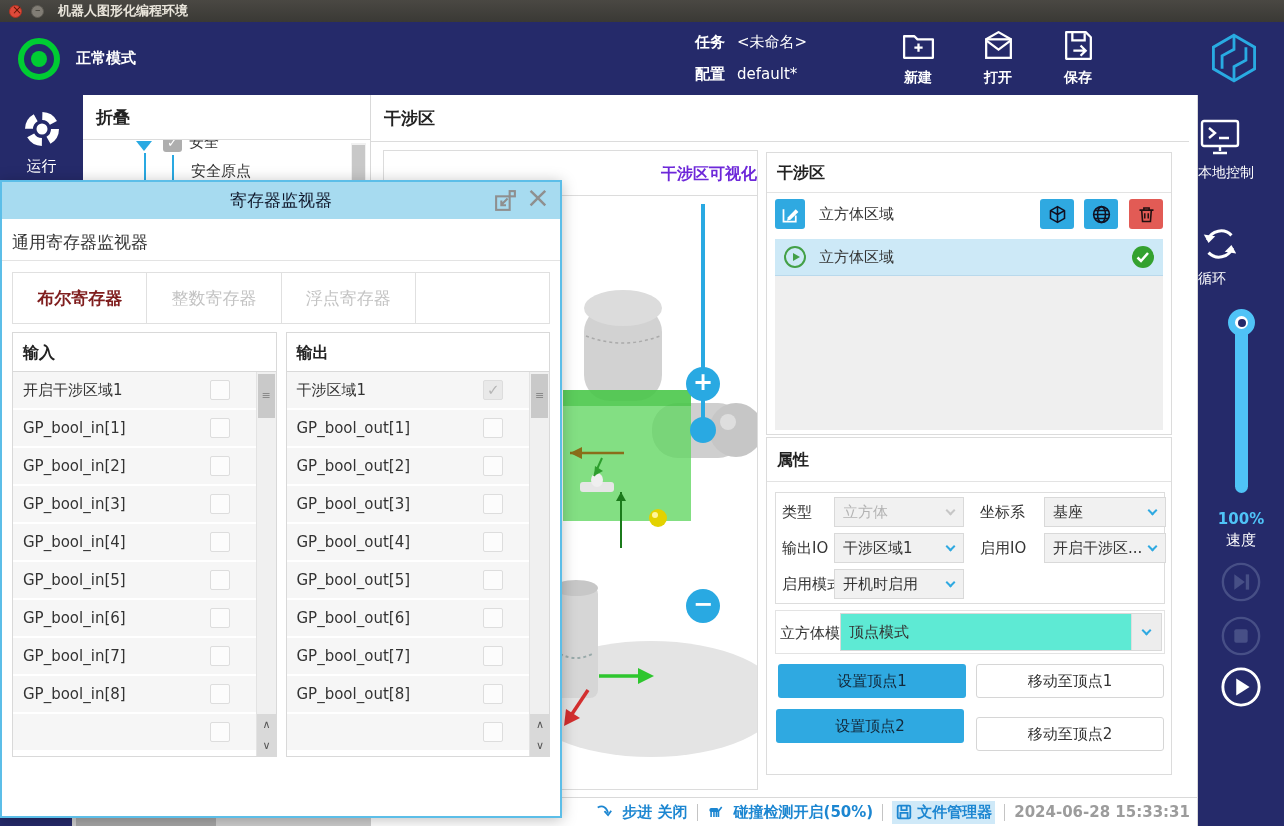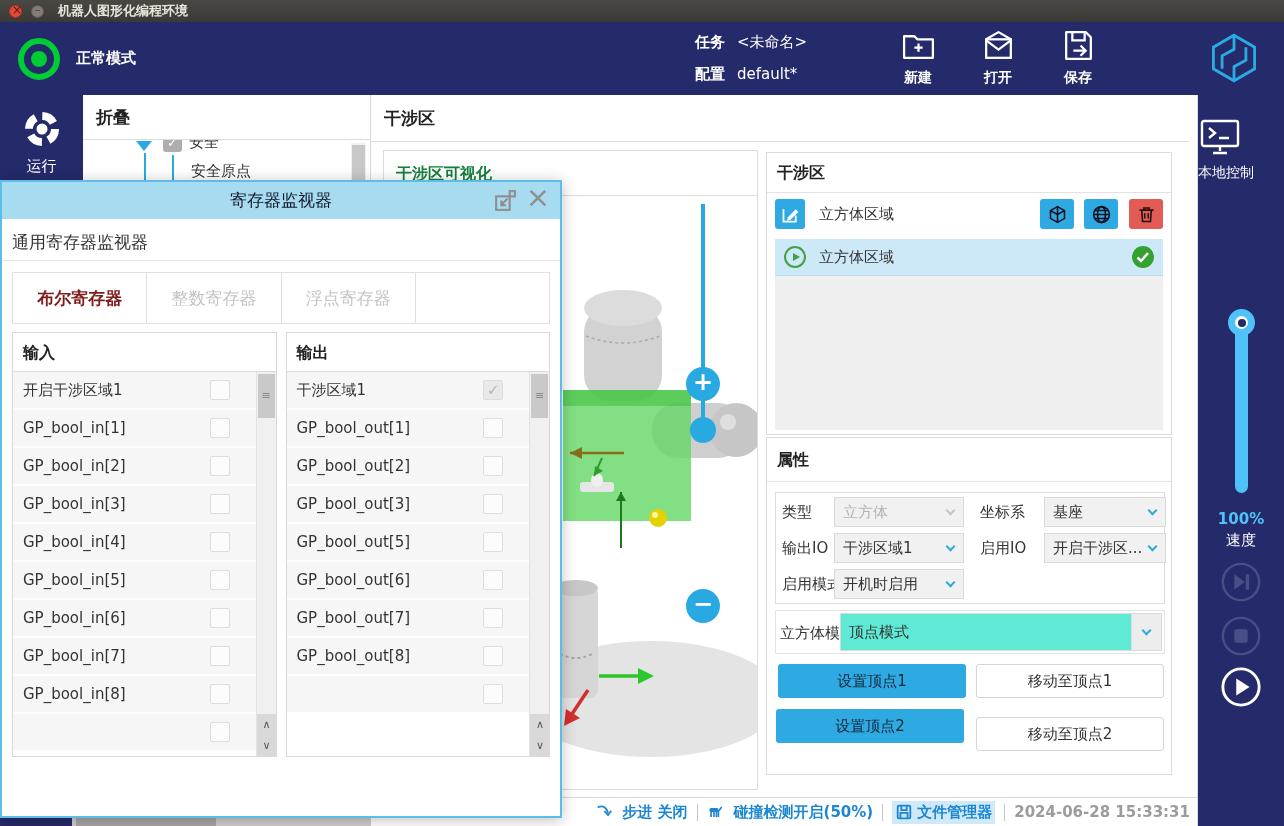--- a/index.html
+++ b/index.html
@@ -53,21 +53,21 @@
   .tree-child { position:absolute; left:108px; top:67px; font-size:15px; color:#333; }
   .tree-vscroll { position:absolute; right:4px; top:48px; width:15px; height:680px; background:#f1f1f1; }
   .tree-vthumb { position:absolute; top:2px; left:1px; width:13px; height:110px; background:#c8c8c8; }
 
   
   .page-header { position:absolute; left:371px; top:95px; width:818px; height:47px; background:#fff;
     border-bottom:1px solid #dcdcdc; line-height:47px; padding-left:13px; font-size:17px; font-weight:bold; color:#222; }
   .panel { position:absolute; background:#fff; border:1px solid #dcdcdc; }
   .viz-panel { left:383px; top:150px; width:375px; height:640px; }
   .viz-header { height:45px; line-height:45px; padding-left:12px; font-size:16px; font-weight:bold;
-    color:#15803d; border-bottom:1px solid #dcdcdc; }
+    color:#6d28d9; border-bottom:1px solid #dcdcdc;text-align:right; }
   .viewport { position:relative; width:100%; height:593px; overflow:hidden; background:#fff; }
   .zoomline { position:absolute; left:317px; top:8px; width:4px; height:222px; background:#29a9e2; }
   .zoombtn { position:absolute; left:302px; width:34px; height:34px; border-radius:50%; background:#29a9e2;
     color:#fff; font-size:24px; text-align:center; line-height:31px; font-weight:bold; }
   .zb-plus { top:171px; } .zb-minus { top:393px; }
   .zoomdot { position:absolute; left:306px; top:221px; width:26px; height:26px; border-radius:50%; background:#29a9e2; }
 
   
   .zone-panel { left:766px; top:152px; width:406px; height:283px; }
   .zp-header { height:40px; line-height:40px; padding-left:10px; font-size:16px; font-weight:bold;
@@ -369,20 +369,29 @@
 
   <div class="right-sidebar">
     <div class="rs-item rs-local">
       <span><svg viewBox="0 0 44 40">
             <rect x="4" y="3" width="36" height="25" rx="2" fill="none" stroke="#fff" stroke-width="2.4"></rect>
             <path d="M11 10l6 5-6 5M21 20h10" stroke="#fff" stroke-width="2.4" fill="none"></path>
             <path d="M22 28v5M15 35h14" stroke="#fff" stroke-width="2.4"></path>
           </svg></span>
       <span class="lbl">本地控制</span>
     </div>
+    <div class="rs-item rs-loop">
+      <span><svg viewBox="0 0 44 44">
+            <path d="M34 13A15 15 0 0 0 9 18" fill="none" stroke="#fff" stroke-width="3.2"></path>
+            <path d="M5 12l5 9 7-7z" fill="#fff"></path>
+            <path d="M10 31a15 15 0 0 0 25-5" fill="none" stroke="#fff" stroke-width="3.2"></path>
+            <path d="M39 32l-5-9-7 7z" fill="#fff"></path>
+          </svg></span>
+      <span class="lbl">循环</span>
+    </div>
     <div class="speed-track"></div>
     <div class="speed-handle"></div>
     <div class="speed-pct">100%</div>
     <div class="speed-lbl">速度</div>
     <div class="transport tp-skip">
       <svg viewBox="0 0 44 44">
           <circle cx="22" cy="22" r="19" fill="none" stroke="#474f86" stroke-width="2.5"></circle>
           <path d="M15 14l11 8-11 8z" fill="#474f86"></path>
           <rect x="27" y="14" width="3.5" height="16" fill="#474f86"></rect>
         </svg>
@@ -529,20 +538,24 @@
               <div class="reg-row">
                 <span class="reg-label">GP_bool_out[2]</span>
                 <span class="reg-checkbox"></span>
               </div>
 
               <div class="reg-row">
                 <span class="reg-label">GP_bool_out[3]</span>
                 <span class="reg-checkbox"></span>
               </div>
 
+              <div class="reg-row">
+                <span class="reg-label">GP_bool_out[4]</span>
+                <span class="reg-checkbox"></span>
+              </div>
 
               <div class="reg-row">
                 <span class="reg-label">GP_bool_out[5]</span>
                 <span class="reg-checkbox"></span>
               </div>
 
               <div class="reg-row">
                 <span class="reg-label">GP_bool_out[6]</span>
                 <span class="reg-checkbox"></span>
               </div>

